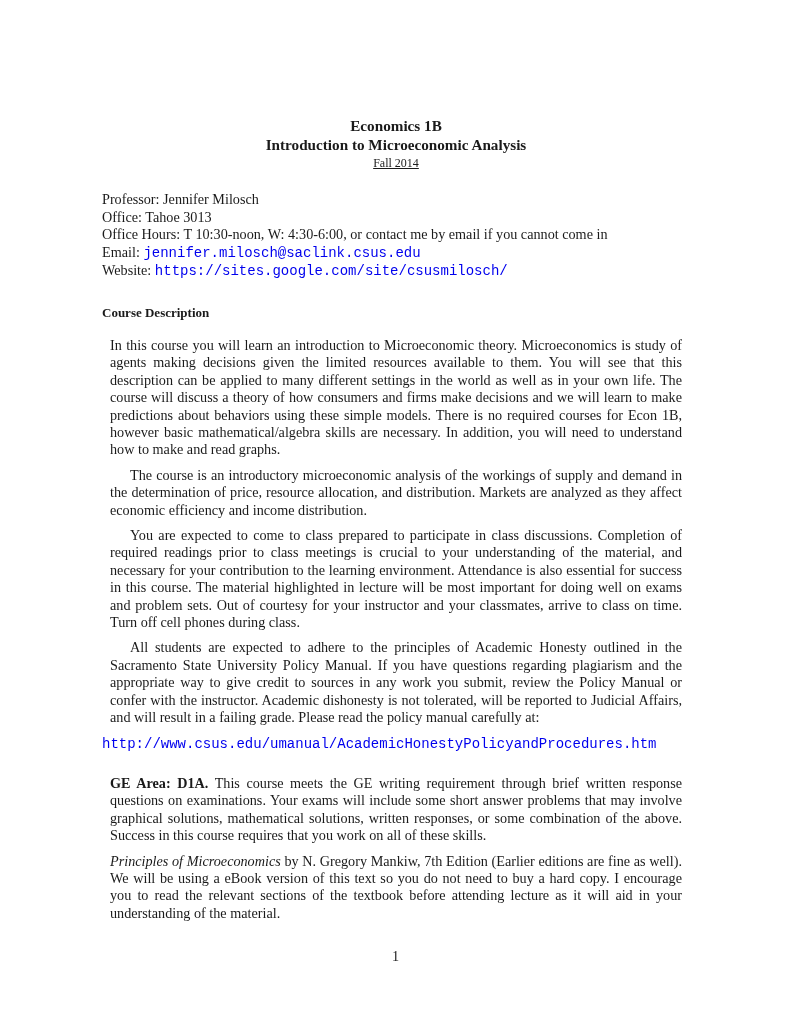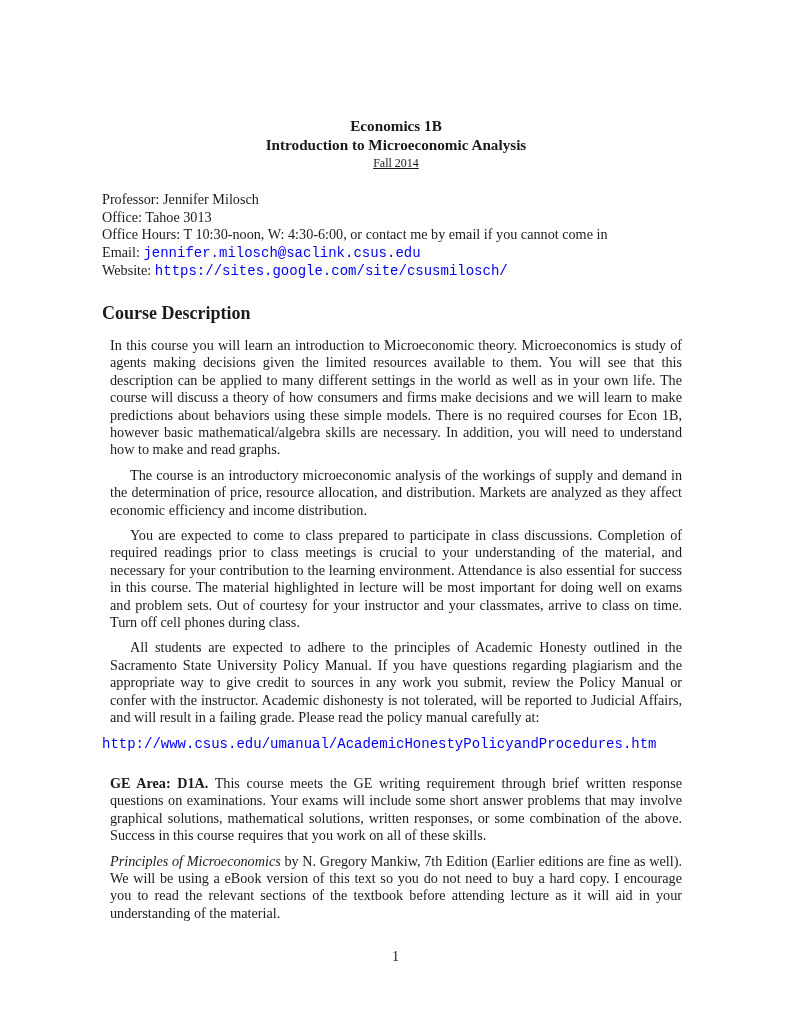--- a/index.html
+++ b/index.html
@@ -11,21 +11,21 @@
   .page {
     position: absolute; left: 102px; top: 116px; width: 588px;
     font-family: "Liberation Serif", "DejaVu Serif", serif;
     font-size: 14.2px; line-height: 17.4px;
   }
   .title-block { text-align: center; }
   .title-block .l1, .title-block .l2 { font-weight: bold; font-size: 15.2px; line-height: 19px; }
   .title-block .l3 { font-size: 12px; line-height: 19px; text-decoration: underline; }
   .info { margin-top: 18px; font-size: 14.2px; line-height: 17.6px; }
   .mono { font-family: "Liberation Mono", "DejaVu Sans Mono", monospace; color: #0000ee; font-size: 14px; }
-  .section-heading { font-weight: bold; font-size: 18px; line-height: 24px; margin: 20px 0 12px 0; }
+  .section-heading { font-weight: bold; font-size: 13px; line-height: 24px; margin: 20px 0 12px 0; }
   p { margin: 8px; text-align: justify; }
   p.indent { text-indent: 20px; }
   .bold { font-weight: bold; }
   .italic { font-style: italic; }
   .gap { height: 14px; }
   .page-number {
     position: absolute; left: 0; width: 791px; top: 948px; text-align: center;
     font-family: "Liberation Serif", "DejaVu Serif", serif; font-size: 14.2px;
   }
 </style>

